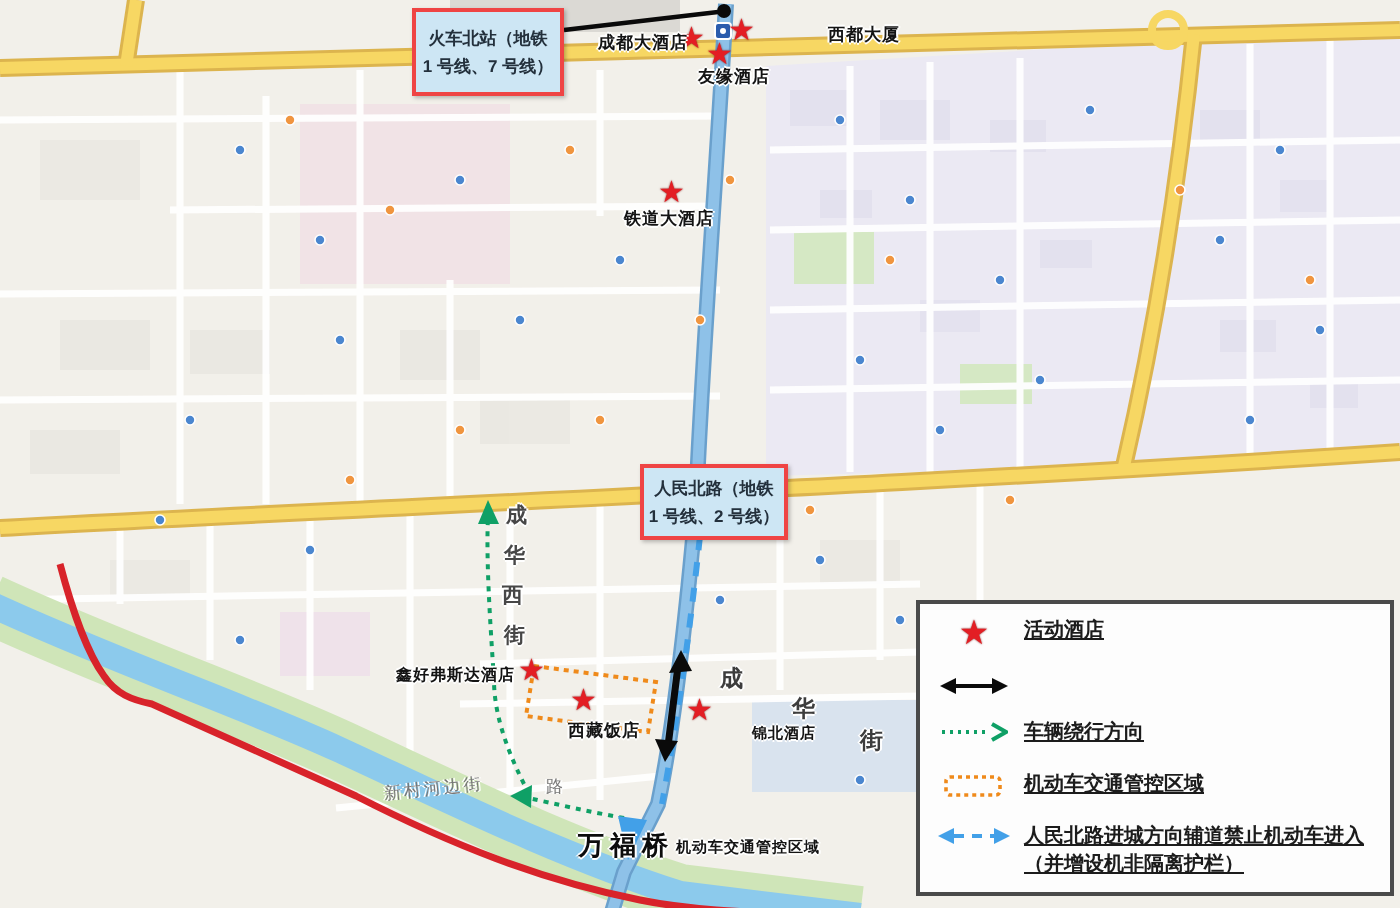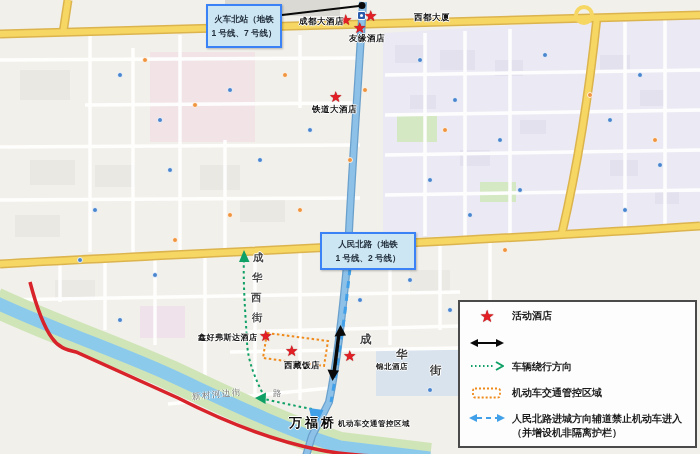--- a/index.html
+++ b/index.html
@@ -4,38 +4,38 @@
 <style>
   html,body{margin:0;padding:0;background:#fff;}
   .stage{position:relative;width:700px;height:454px;overflow:hidden;
          font-family:"Liberation Sans",sans-serif;background:#f2f0ea;}
   .stage svg.mapbase{position:absolute;left:0;top:0;}
   .lbl{position:absolute;font-weight:700;color:#141414;white-space:nowrap;
        text-shadow:1px 0 0 #fff,-1px 0 0 #fff,0 1px 0 #fff,0 -1px 0 #fff;}
   .hotel{font-size:8.5px;letter-spacing:.5px;}
   .star{position:absolute;font-size:15px;line-height:15px;color:#e31e24;
         text-shadow:0 0 1px #7e0d0d;font-weight:400;}
-  .callout{position:absolute;background:#cde6f4;border:2px solid #3b82f6;
+  .callout{position:absolute;background:#cde6f4;border:2px solid #ef4444;
            box-sizing:border-box;text-align:center;font-weight:700;color:#23303c;
            font-size:8.5px;display:flex;flex-direction:column;justify-content:center;
            gap:6px;line-height:1;box-shadow:1px 1px 2px rgba(0,0,0,.25);}
   .street-v{position:absolute;font-weight:700;color:#474747;font-size:10.5px;
             text-shadow:1px 0 0 #fff,-1px 0 0 #fff,0 1px 0 #fff,0 -1px 0 #fff;}
   .street-d{position:absolute;font-weight:700;color:#3d3d3d;font-size:11.5px;
             text-shadow:1px 0 0 #fff,-1px 0 0 #fff,0 1px 0 #fff,0 -1px 0 #fff;}
   .street-small{position:absolute;font-size:8.5px;color:#787878;letter-spacing:1.5px;
             text-shadow:1px 0 0 #fff,-1px 0 0 #fff;}
   .bridge{position:absolute;font-weight:700;font-size:13px;color:#0c0c0c;letter-spacing:3px;
             text-shadow:1px 0 0 #fff,-1px 0 0 #fff,0 1px 0 #fff,0 -1px 0 #fff;}
   .legend{position:absolute;left:458px;top:300px;width:239px;height:148px;
           box-sizing:border-box;background:#fdfdfd;border:2px solid #4a4a4a;
           padding:7px 8px;display:flex;flex-direction:column;justify-content:space-between;}
   .legend-row{display:flex;align-items:flex-start;gap:6px;}
   .legend-sym{width:38px;flex:0 0 38px;display:flex;justify-content:center;align-items:center;padding-top:1px;}
-  .legend-txt{font-size:10px;font-weight:700;color:#1c1c1c;line-height:1.35;width:182px;}
+  .legend-txt{font-size:10px;font-weight:700;color:#1c1c1c;line-height:1.35;width:182px;text-decoration:underline;}
   .legend-star{font-size:17px;line-height:14px;color:#e31e24;text-shadow:0 0 1px #7e0d0d;}
   .metro{position:absolute;width:9px;height:9px;border-radius:2px;background:#2a5cad;
          border:1px solid #fff;box-sizing:border-box;}
   .metro::after{content:"";position:absolute;left:2px;top:2px;width:3px;height:3px;
          border-radius:50%;background:#fff;}
 </style>
 </head>
 <body>
 
 <div class="stage">
@@ -240,21 +240,21 @@
 
   <div class="street-small" style="left:192px;top:389px;transform:rotate(-6deg);">新村河边街</div>
   <div class="street-small" style="left:273px;top:388px;">路</div>
   <div class="bridge" style="left:289px;top:414px;">万福桥</div>
 
   <div class="callout" style="left:206px;top:4px;width:76px;height:44px;">
     <div>火车北站（地铁</div>
     <div>1 号线、7 号线）</div>
   </div>
 
-  <div class="callout" style="left:320px;top:232px;width:96px;height:38px;">
+  <div class="callout" style="left:320px;top:232px;width:74px;height:38px;">
     <div>人民北路（地铁</div>
     <div>1 号线、2 号线）</div>
   </div>
 
   <div class="legend">
     <div class="legend-row">
       <span class="legend-sym legend-star">★</span>
       <div class="legend-txt">活动酒店</div>
     </div>
 

